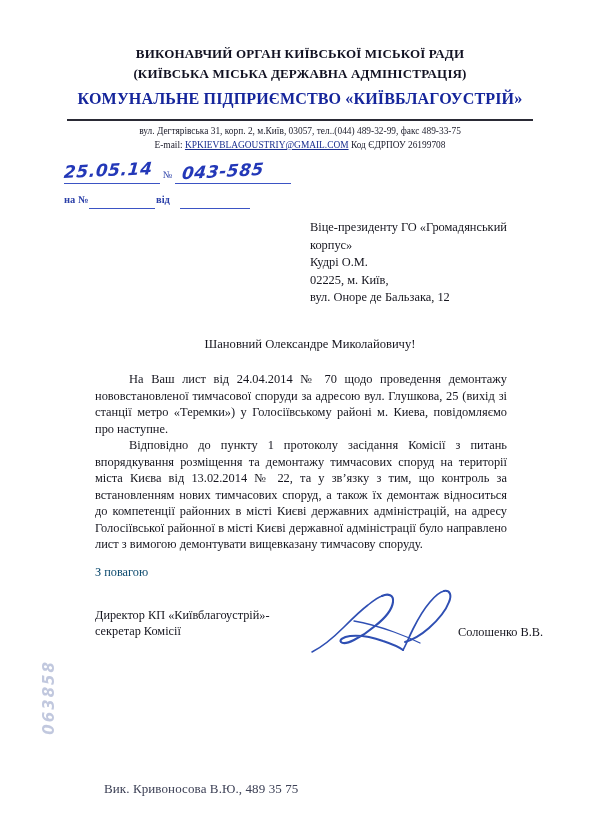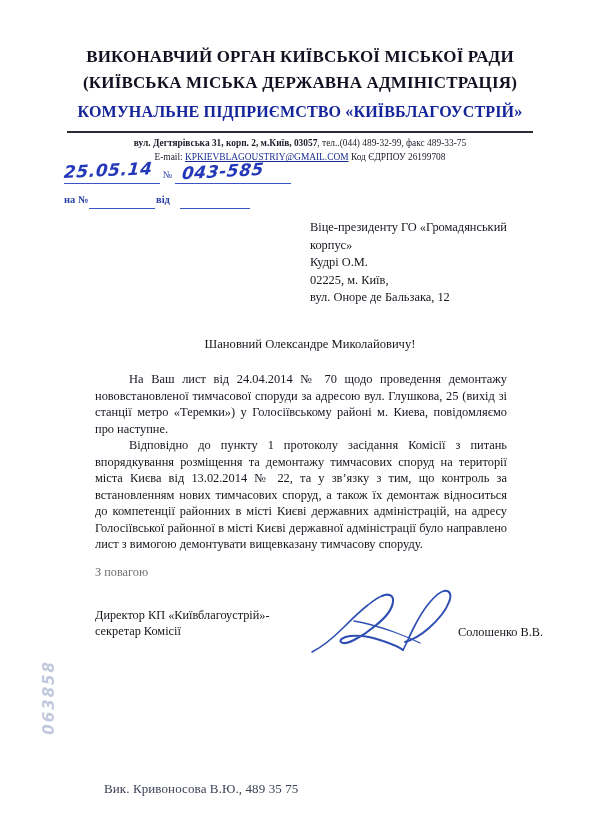--- a/index.html
+++ b/index.html
@@ -21,21 +21,21 @@
     overflow: hidden;
   }
 
   
   .letterhead {
     padding-top: 44px;
     text-align: center;
   }
   .lh-line1, .lh-line2 {
     font-weight: bold;
-    font-size: 17px;
+    font-size: 13px;
     letter-spacing: 0.15px;
     color: #111122;
     line-height: 1.55;
   }
   .lh-line3 {
     font-weight: bold;
     font-size: 16.1px;
     color: #15259b;
     line-height: 1.6;
     margin-top: 2px;
@@ -46,21 +46,21 @@
     height: 0;
     margin: 7px auto 0 auto;
     border-top: 2.2px solid #2a2a35;
   }
   .lh-contacts {
     margin-top: 4px;
     font-size: 9.4px;
     line-height: 1.48;
     color: #1b1b2a;
   }
-  .lh-contacts .b { font-weight: bold; }
+  .lh-contacts .b { font-weight: normal; }
   .email-link {
     color: #1a2f8f;
     text-decoration: underline;
   }
 
   
   .refblock {
     position: absolute;
     left: 62px;
     top: 162px;
@@ -176,21 +176,21 @@
     margin: 0;
     text-indent: 34px;
   }
 
   
   .closing {
     position: absolute;
     left: 95px;
     top: 565px;
     font-size: 12.3px;
-    color: #737373;
+    color: #0c4a6e;
   }
   .signrow {
     position: absolute;
     left: 95px;
     top: 607px;
     width: 420px;
     height: 46px;
   }
   .sign-title {
     position: absolute;

